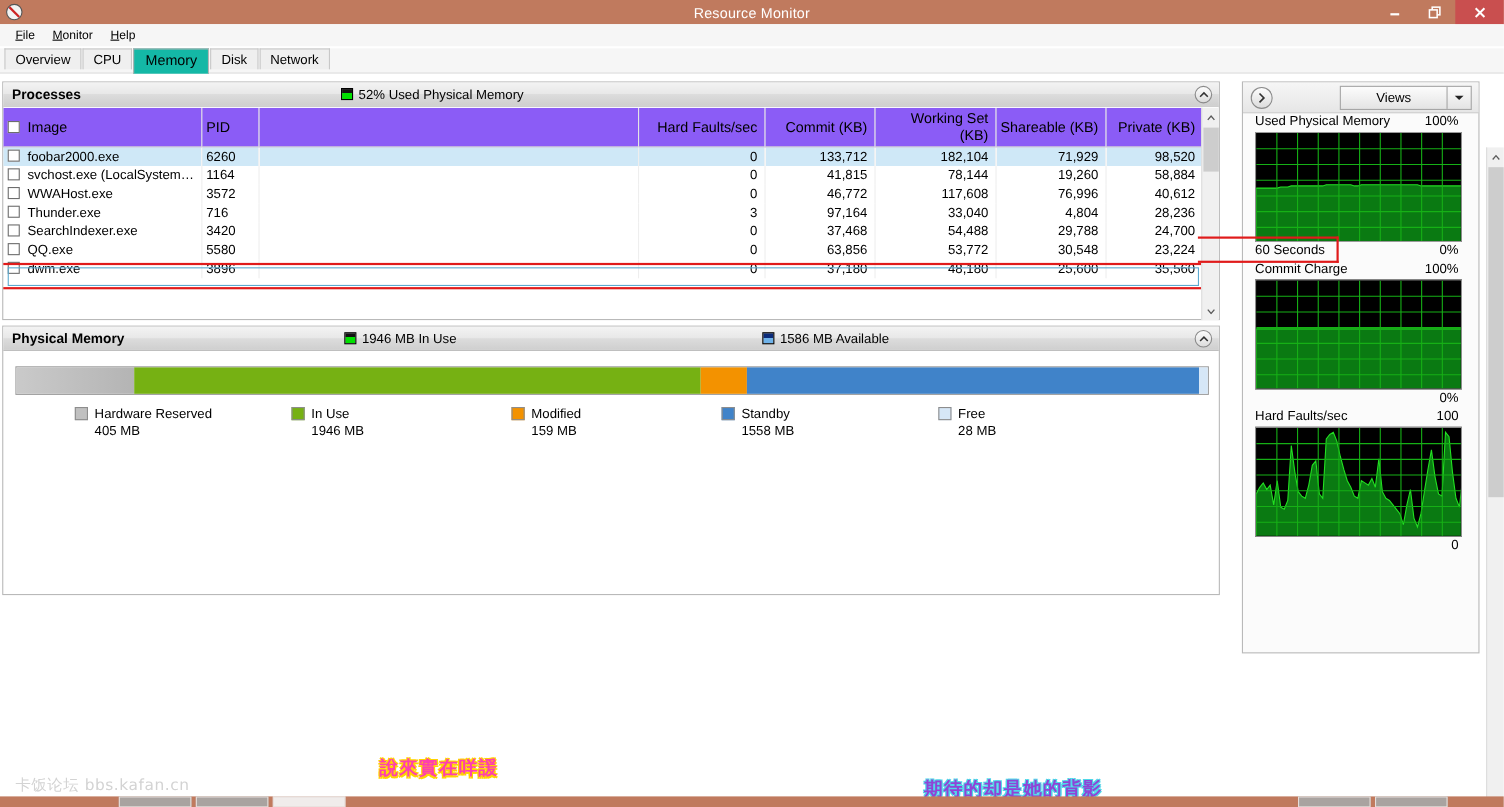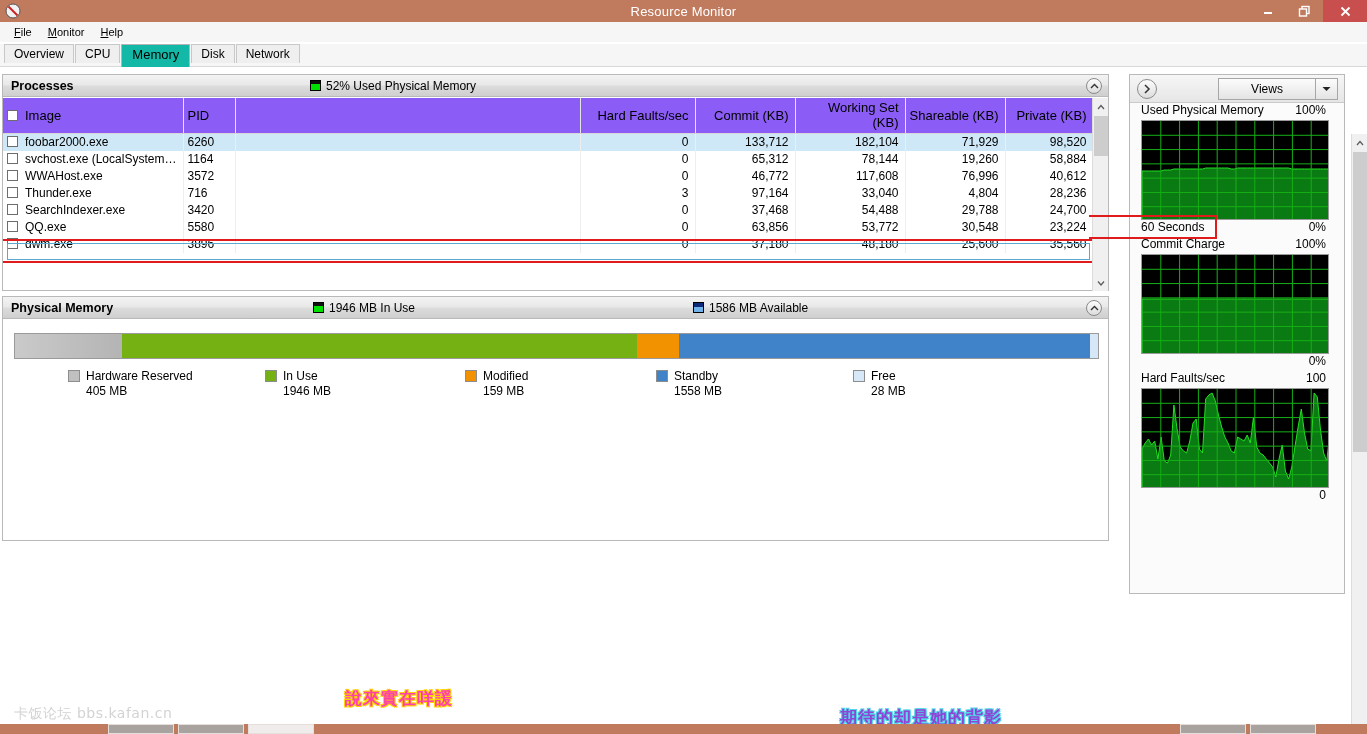--- a/index.html
+++ b/index.html
@@ -332,21 +332,21 @@
                 <td class="">133,712</td>
                 <td class="">182,104</td>
                 <td class="">71,929</td>
                 <td class="">98,520</td>
               </tr>
               <tr>
                 <td class="l"><span class="cbx"></span>svchost.exe (LocalSystemNet...</td>
                 <td class="l">1164</td>
                 <td class="l"></td>
                 <td class="">0</td>
-                <td class="">65,312</td>
+                <td class="">41,815</td>
                 <td class="">78,144</td>
                 <td class="">19,260</td>
                 <td class="">58,884</td>
               </tr>
               <tr>
                 <td class="l"><span class="cbx"></span>WWAHost.exe</td>
                 <td class="l">3572</td>
                 <td class="l"></td>
                 <td class="">0</td>
                 <td class="">46,772</td>

